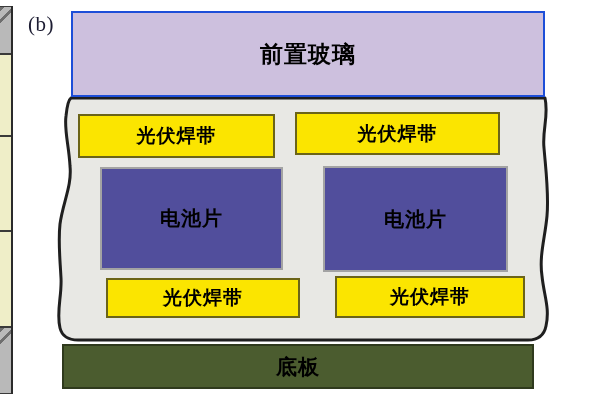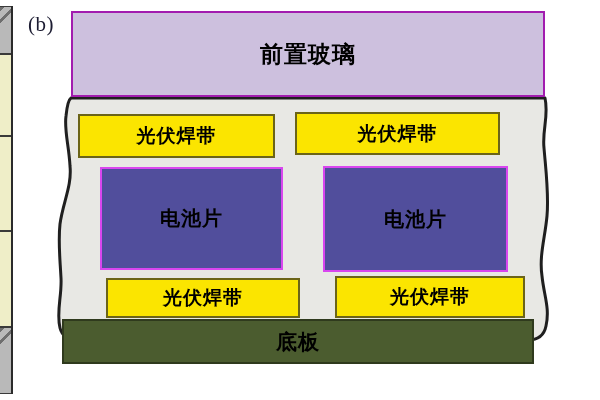--- a/index.html
+++ b/index.html
@@ -69,21 +69,21 @@
     color: #000000;
     white-space: nowrap;
     letter-spacing: 1px;
   }
 
   
   .glass {
     left: 71px;  top: 11px;
     width: 474px; height: 86px;
     background: #cdc0de;
-    border: 2px solid #a21caf;
+    border: 2px solid #1d4ed8;
   }
   .glass .caption { font-size: 23px; }
 
   
   .eva-svg {
     position: absolute;
     left: 50px;
     top: 90px;
     width: 510px;
     height: 262px;
@@ -98,29 +98,29 @@
   }
   .ribbon .caption { font-size: 19px; }
   .ribbon-tl { left: 78px;  top: 114px; width: 197px; height: 44px; }
   .ribbon-tr { left: 295px; top: 112px; width: 205px; height: 43px; }
   .ribbon-bl { left: 106px; top: 278px; width: 194px; height: 40px; }
   .ribbon-br { left: 335px; top: 276px; width: 190px; height: 42px; }
 
   
   .cell {
     background: #514e9c;
-    border: 2px solid #d946ef;
+    border: 2px solid #a3a3a3;
   }
   .cell .caption { font-size: 20px; }
   .cell-left  { left: 100px; top: 167px; width: 183px; height: 103px; }
   .cell-right { left: 323px; top: 166px; width: 185px; height: 106px; }
 
   
   .backsheet {
-    left: 62px; top: 319px;
+    left: 62px; top: 344px;
     width: 472px; height: 45px;
     background: #4b5c2f;
     border: 2px solid #2f3a1d;
   }
   .backsheet .caption { font-size: 21px; }
 </style>
 </head>
 <body>
 
 <div id="figure">

